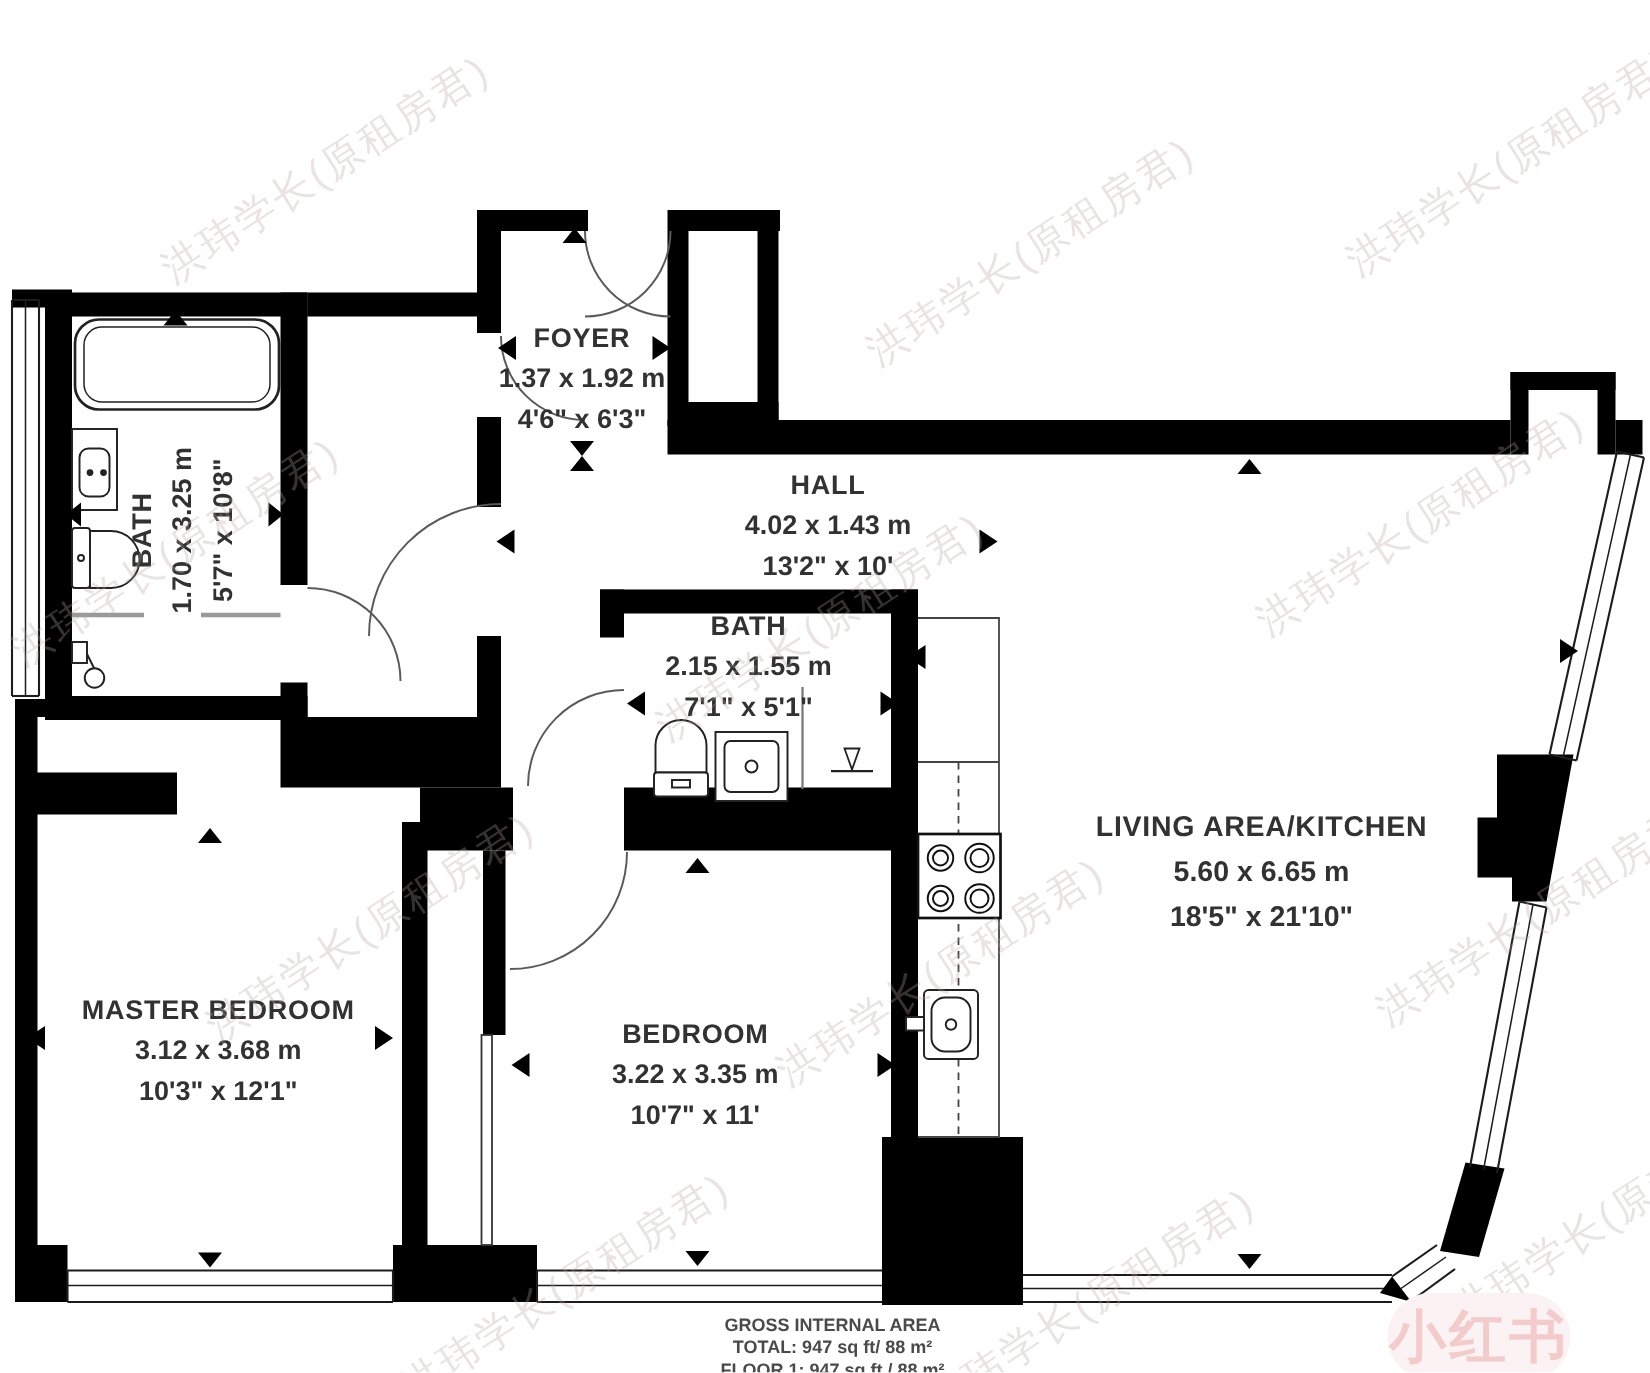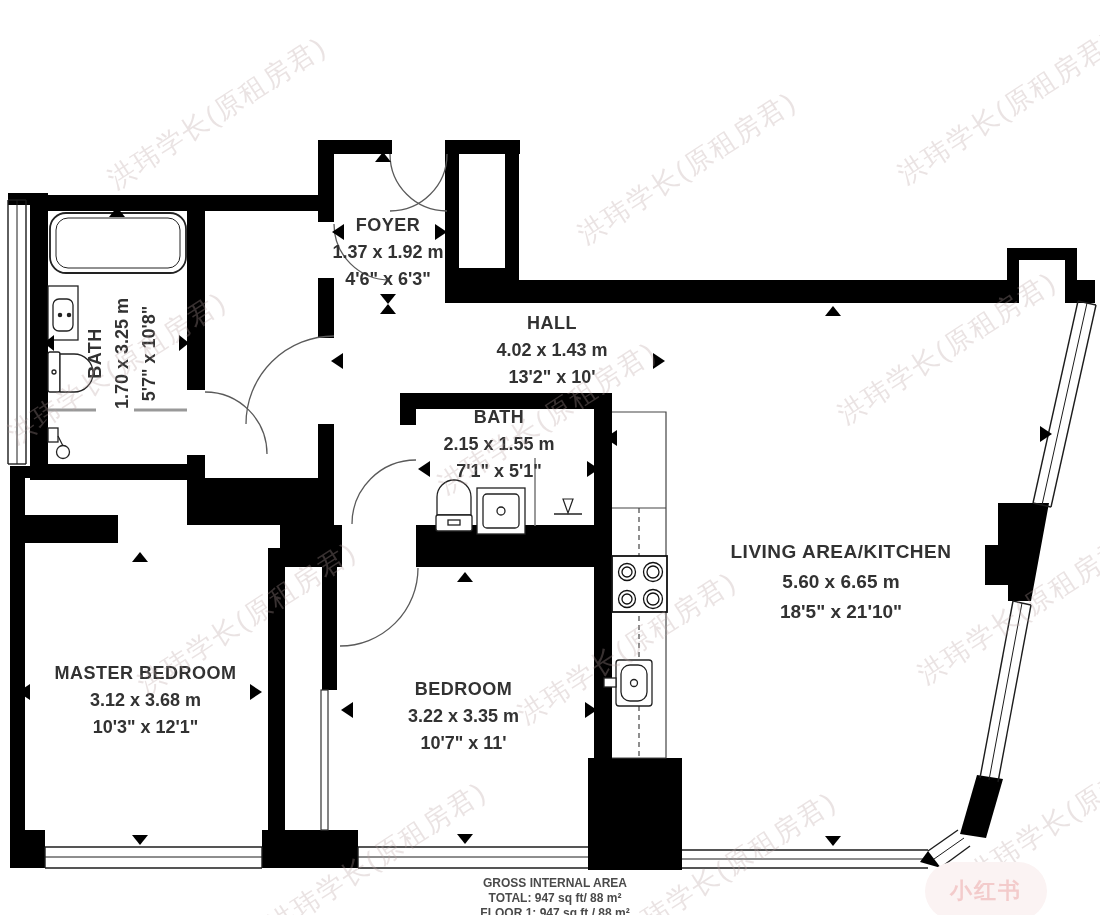--- a/index.html
+++ b/index.html
@@ -11,21 +11,21 @@
   .rdim{font-size:18px;font-weight:600;line-height:27px;white-space:nowrap;}
   .room.big .rname,.room.big .rdim{font-size:19px;line-height:30px;}
   .room.rot{transform:rotate(-90deg);transform-origin:center center;}
   .footer{position:absolute;left:430px;top:876px;width:250px;text-align:center;
           font-size:12px;font-weight:700;color:#4a4a4a;line-height:15px;z-index:5;}
   .wm{position:absolute;font-size:27px;font-weight:500;letter-spacing:2px;
       color:rgba(186,163,163,0.30);transform:rotate(-33deg);white-space:nowrap;
       z-index:8;pointer-events:none;}
   .badge{position:absolute;left:925px;top:862px;width:122px;height:58px;border-radius:29px;
          background:#fbf3f3;display:flex;align-items:center;justify-content:center;z-index:9;}
-  .badge span{font-size:22px;font-weight:700;color:rgba(228,130,130,0.35);letter-spacing:2px;}
+  .badge span{font-size:38px;font-weight:700;color:rgba(228,130,130,0.35);letter-spacing:2px;}
 </style>
 </head>
 <body>
 
 <div id="plan">
 
 <svg width="1100" height="915" viewBox="0 0 1100 915">
 
   <g fill="#000000">
     <rect x="30" y="195" width="18" height="285"></rect>

